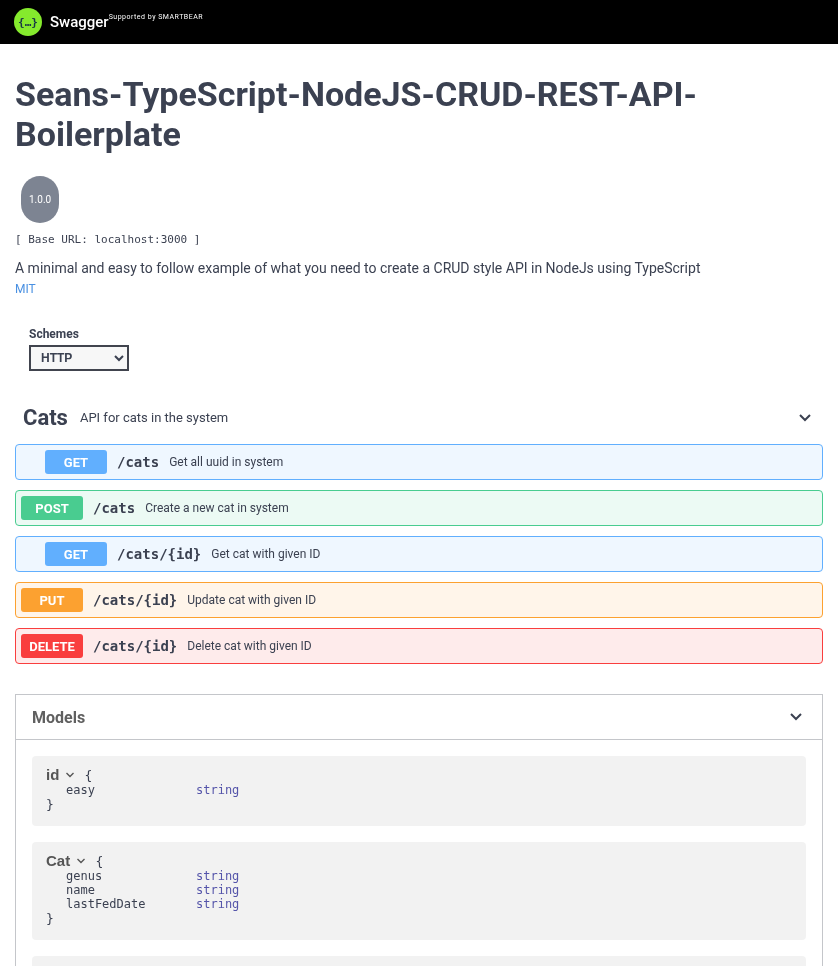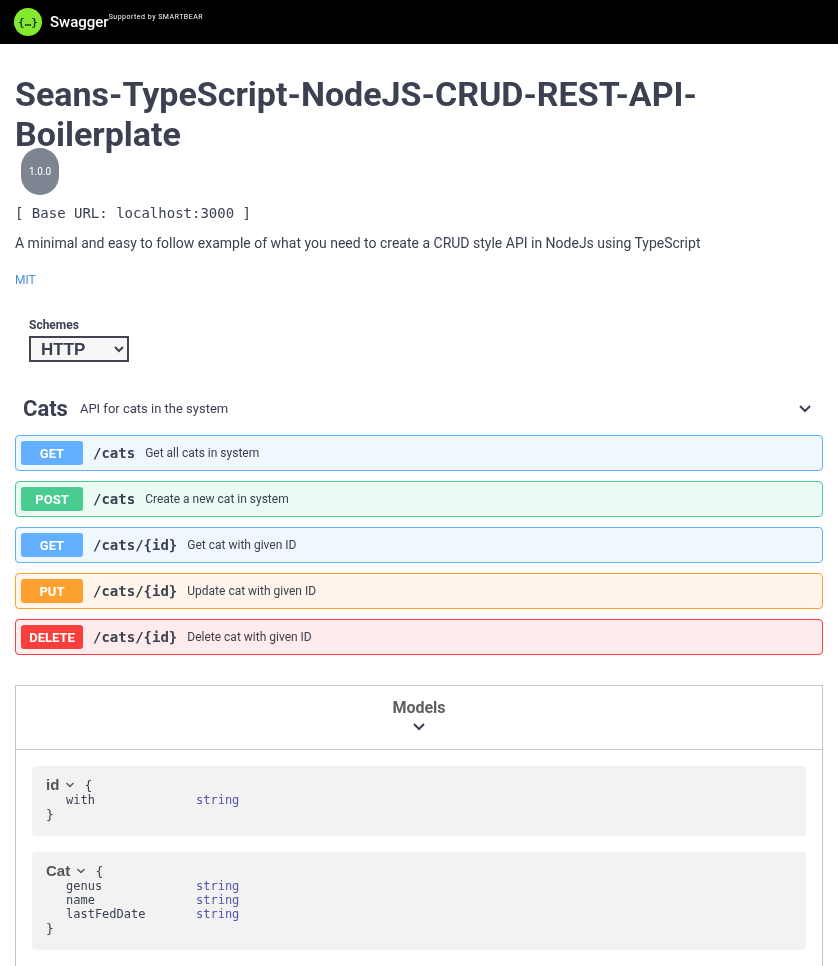--- a/index.html
+++ b/index.html
@@ -4,47 +4,47 @@
 <style>
 * { box-sizing: border-box; margin: 0; padding: 0; }
 body { font-family: -apple-system, BlinkMacSystemFont, "Segoe UI", Roboto, sans-serif; background: #fff; color: #3b4151; width: 838px; }
 .topbar { background: #000; height: 44px; display: flex; align-items: center; padding: 0 14px; }
 .logo-wrap { display: flex; align-items: center; gap: 8px; }
 .logo-circle { width: 28px; height: 28px; background: #85ea2d; border-radius: 50%; display: flex; align-items: center; justify-content: center; color: #173647; font-family: monospace; font-size: 11px; font-weight: bold; }
 .logo-text { display: flex; flex-direction: row; }
 .logo-main { color: #fff; font-size: 15px; font-weight: 500; }
 .logo-sub { color: #fff; font-size: 7px; letter-spacing: 0.5px; }
 .info-wrap { padding: 30px 15px 20px; }
-.title-row { display: flex; align-items: flex-end; flex-wrap: wrap; }
+.title-row { display: flex; align-items: flex-end; flex-wrap: wrap; gap: 28px; }
 .main-title { font-size: 34px; font-weight: 700; color: #3b4151; }
 .version-pill { background: #7d8492; color: #fff; font-size: 10px; padding: 18px 8px; border-radius: 50px; margin-left: 6px; position: relative; top: -6px; }
-.base-url { font-family: monospace; font-size: 14px; color: #3b4151; margin-top: 4px; }
+.base-url { font-family: monospace; font-size: 11px; color: #3b4151; margin-top: 4px; }
 .desc { font-size: 14px; color: #3b4151; margin-top: 14px; }
-.license { color: #4990e2; font-size: 12px; margin-top: 22px; display: inline-block; }
+.license { color: #4990e2; font-size: 12px; margin-top: 6px; display: inline-block; }
 .schemes-wrap { padding: 10px 29px 20px; }
 .schemes-label { font-size: 12px; font-weight: 700; color: #3b4151; display: block; margin-bottom: 4px; }
-.scheme-select { width: 100px; height: 26px; border: 2px solid #41444e; background: #f7f7f7; font-size: 17px; font-weight: 700; padding: 0 6px; color: #3b4151; }
+.scheme-select { width: 100px; height: 26px; border: 2px solid #41444e; background: #f7f7f7; font-size: 12px; font-weight: 700; padding: 0 6px; color: #3b4151; }
 .content { padding: 0 15px 20px; }
 .tag-hdr { display: flex; align-items: center; padding: 14px 8px; cursor: pointer; }
 .tag-name { font-size: 22px; font-weight: 700; color: #3b4151; }
 .tag-desc { font-size: 13px; color: #3b4151; margin-left: 12px; flex: 1; }
 .chev { width: 20px; height: 20px; }
 .opblock { border-radius: 4px; margin-bottom: 10px; border: 1px solid; display: flex; align-items: center; padding: 5px; cursor: pointer; }
 .opblock-get { background: rgba(97,175,254,0.1); border-color: #61affe; }
 .opblock-post { background: rgba(73,204,144,0.1); border-color: #49cc90; }
 .opblock-put { background: rgba(252,161,48,0.1); border-color: #fca130; }
 .opblock-delete { background: rgba(249,62,62,0.1); border-color: #f93e3e; }
 .method { font-size: 13px; font-weight: 700; color: #fff; min-width: 62px; height: 24px; display: flex; align-items: center; justify-content: center; border-radius: 3px; text-align: center; }
-.opblock-get .method { background: #61affe; }
+.opblock-get .method { background: #61affe; margin-left: 24px; }
 .opblock-post .method { background: #49cc90; }
 .opblock-put .method { background: #fca130; }
 .opblock-delete .method { background: #f93e3e; }
 .path { font-family: monospace; font-size: 14px; font-weight: 600; color: #3b4151; margin-left: 10px; }
 .summary { font-size: 12px; color: #3b4151; margin-left: 10px; }
-.models-hdr { border: 1px solid rgba(59,65,81,0.3); display: flex; align-items: center; padding: 12px 16px; cursor: pointer; margin-top: 30px; flex-direction: column; }
+.models-hdr { border: 1px solid rgba(59,65,81,0.3); display: flex; align-items: center; padding: 12px 16px; cursor: pointer; margin-top: 30px; }
 .models-title { font-size: 16px; font-weight: 700; color: #606060; flex: 1; }
 .models-body { border: 1px solid rgba(59,65,81,0.3); border-top: none; padding: 16px; }
 .model-box { background: rgba(0,0,0,0.05); padding: 10px 14px 14px; border-radius: 4px; margin-bottom: 16px; font-family: monospace; font-size: 12px; color: #3b4151; }
 .model-name { font-family: -apple-system, sans-serif; font-size: 15px; font-weight: 700; color: #555; display: inline-flex; align-items: center; gap: 4px; }
 .model-name .chev-sm { width: 14px; height: 14px; }
 .brace { font-family: monospace; font-size: 13px; }
 .model-tbl { margin-left: 20px; }
 .model-row { display: flex; }
 .prop-name { width: 130px; color: #3b4151; }
 .prop-type { color: #5555aa; }
@@ -86,21 +86,21 @@
     <span class="tag-desc">API for cats in the system</span>
     <svg class="chev" viewBox="0 0 20 20">
         <path d="M5 7l5 5 5-5" fill="none" stroke="#3b4151" stroke-width="2"></path>
       </svg>
   </div>
 
   <div id="ops-list">
       <div class="opblock opblock-get">
         <span class="method">GET</span>
         <span class="path">/cats</span>
-        <span class="summary">Get all cats in system</span>
+        <span class="summary">Get all uuid in system</span>
       </div>
       <div class="opblock opblock-post">
         <span class="method">POST</span>
         <span class="path">/cats</span>
         <span class="summary">Create a new cat in system</span>
       </div>
       <div class="opblock opblock-get">
         <span class="method">GET</span>
         <span class="path">/cats/{id}</span>
         <span class="summary">Get cat with given ID</span>
@@ -121,21 +121,21 @@
     <span class="models-title">Models</span>
     <svg class="chev" viewBox="0 0 20 20">
         <path d="M5 7l5 5 5-5" fill="none" stroke="#3b4151" stroke-width="2"></path>
       </svg>
   </div>
   <div class="models-body" id="models-body">
       <div class="model-box"><span class="model-name">id <svg class="chev-sm" viewBox="0 0 20 20">
             <path d="M5 7l5 5 5-5" fill="none" stroke="#555" stroke-width="2"></path>
           </svg></span> <span class="brace">{</span><div class="model-tbl">
           <div class="model-row">
-            <span class="prop-name">with</span>
+            <span class="prop-name">easy</span>
             <span class="prop-type">string</span>
           </div>
         </div><span class="brace">}</span></div>
       <div class="model-box"><span class="model-name">Cat <svg class="chev-sm" viewBox="0 0 20 20">
             <path d="M5 7l5 5 5-5" fill="none" stroke="#555" stroke-width="2"></path>
           </svg></span> <span class="brace">{</span><div class="model-tbl">
           <div class="model-row">
             <span class="prop-name">genus</span>
             <span class="prop-type">string</span>
           </div>

